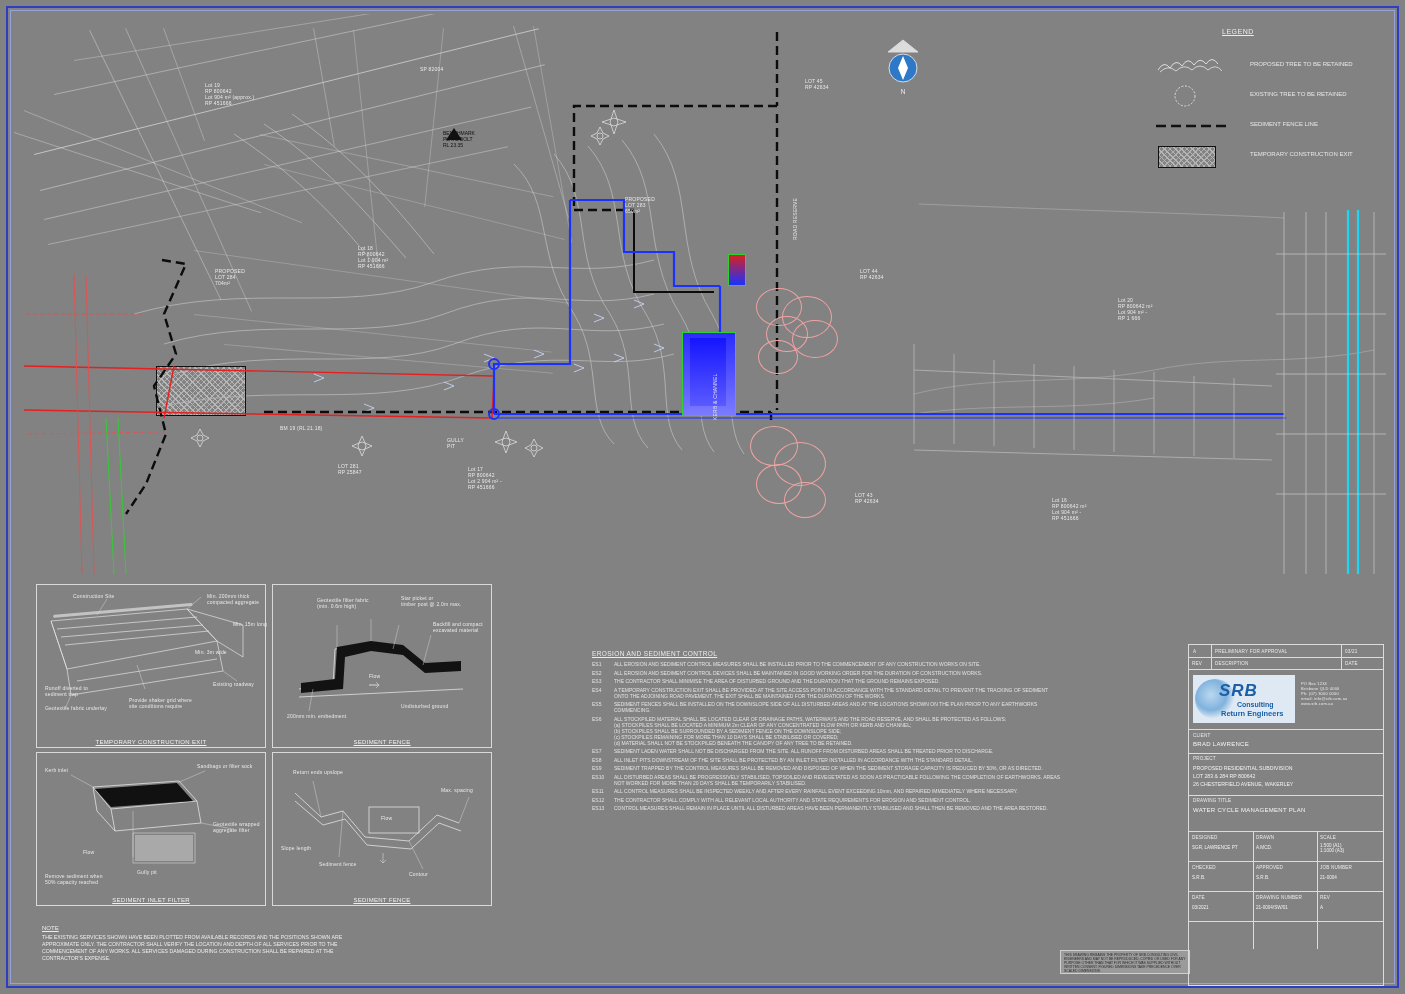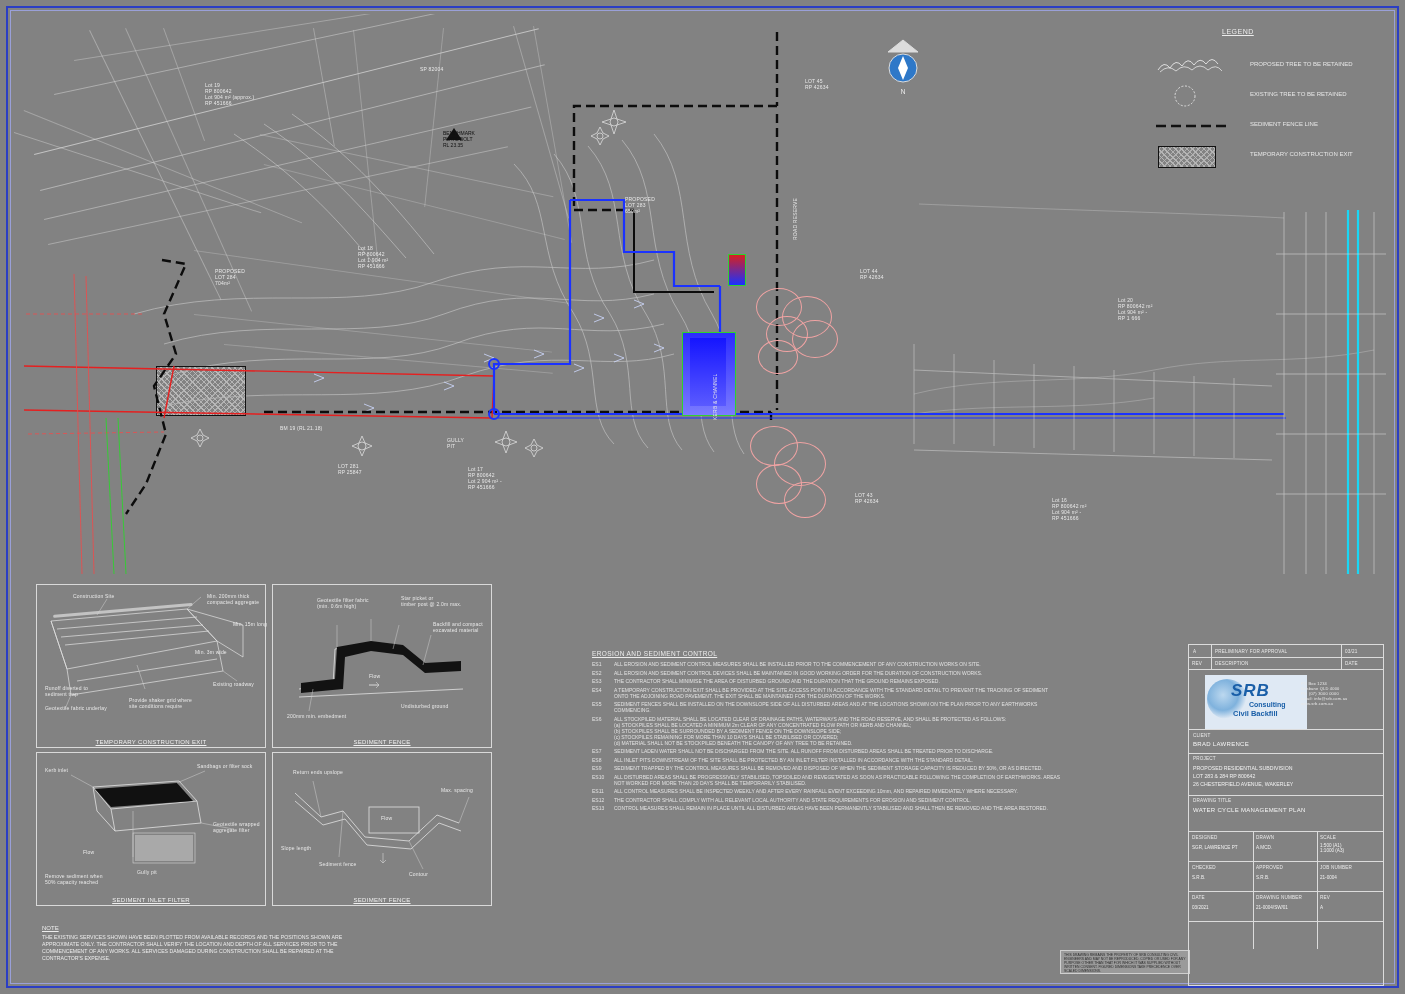--- a/index.html
+++ b/index.html
@@ -38,21 +38,21 @@
   #note{position:absolute;left:42px;top:925px;width:330px;color:#ececec;font-size:5.2px;line-height:7px;}
   #note .nh{font-size:6px;text-decoration:underline;display:block;margin-bottom:2px;}
 
   
   #tb{position:absolute;left:1188px;top:644px;width:194px;height:340px;border:1px solid #dcdcdc;}
   #tb .r{position:absolute;left:0;width:100%;border-top:1px solid #dcdcdc;}
   #tb .c{position:absolute;top:0;height:100%;border-left:1px solid #dcdcdc;}
   .tbl{position:absolute;color:#e9e9e9;font-size:4.6px;letter-spacing:.2px;white-space:pre;}
   .tbv{position:absolute;color:#f4f4f4;font-size:6px;letter-spacing:.3px;white-space:pre;}
   .tbs{position:absolute;color:#f0f0f0;font-size:5.2px;white-space:pre;}
-  #logo{position:absolute;left:4px;top:30px;width:102px;height:54px;background:#dfe9f4;overflow:hidden;margin-left:12px;}
+  #logo{position:absolute;left:4px;top:30px;width:102px;height:48px;background:#dfe9f4;overflow:hidden;}
   #logo .srb{position:absolute;left:26px;top:6px;color:#1a5fa8;font-size:17px;font-weight:bold;font-style:italic;letter-spacing:1px;}
   #logo .sub{position:absolute;left:44px;top:26px;color:#1a5fa8;font-size:7px;font-weight:bold;}
   #logo .sub2{position:absolute;left:28px;top:34px;color:#1a5fa8;font-size:7.5px;font-weight:bold;}
   #logo .swirl{position:absolute;left:2px;top:4px;width:40px;height:40px;border-radius:50%;background:radial-gradient(circle at 40% 40%, #bcd8ef 0%, #7fb2dd 45%, #dfe9f4 70%);}
   #stampbox{position:absolute;left:1060px;top:950px;width:128px;height:22px;border:1px solid #cfcfcf;background:#9a9a9a;}
   #stampbox div{color:#2a2a2a;font-size:3.4px;line-height:4px;padding:2px 3px;}
 </style>
 </head>
 <body>
 
@@ -553,21 +553,21 @@
     <div class="tbl" style="left:156px;top:4px;">03/21</div>
 
     <div class="tbl" style="left:3px;top:16px;">REV</div>
     <div class="tbl" style="left:26px;top:16px;">DESCRIPTION</div>
     <div class="tbl" style="left:156px;top:16px;">DATE</div>
 
     <div id="logo">
       <div class="swirl"></div>
       <div class="srb">SRB</div>
       <div class="sub">Consulting</div>
-      <div class="sub2">Civil Backfill</div>
+      <div class="sub2">Return Engineers</div>
     </div>
     <div class="tbl" style="left:112px;top:36px;font-size:4px;line-height:5px;">PO Box 1234
 Brisbane QLD 4000
 Ph: (07) 3000 0000
 email: info@srb.com.au
 www.srb.com.au</div>
     <div class="r" style="top:84px;"></div>
 
     <div class="tbl" style="left:4px;top:88px;">CLIENT</div>
     <div class="tbv" style="left:4px;top:96px;">BRAD LAWRENCE</div>

